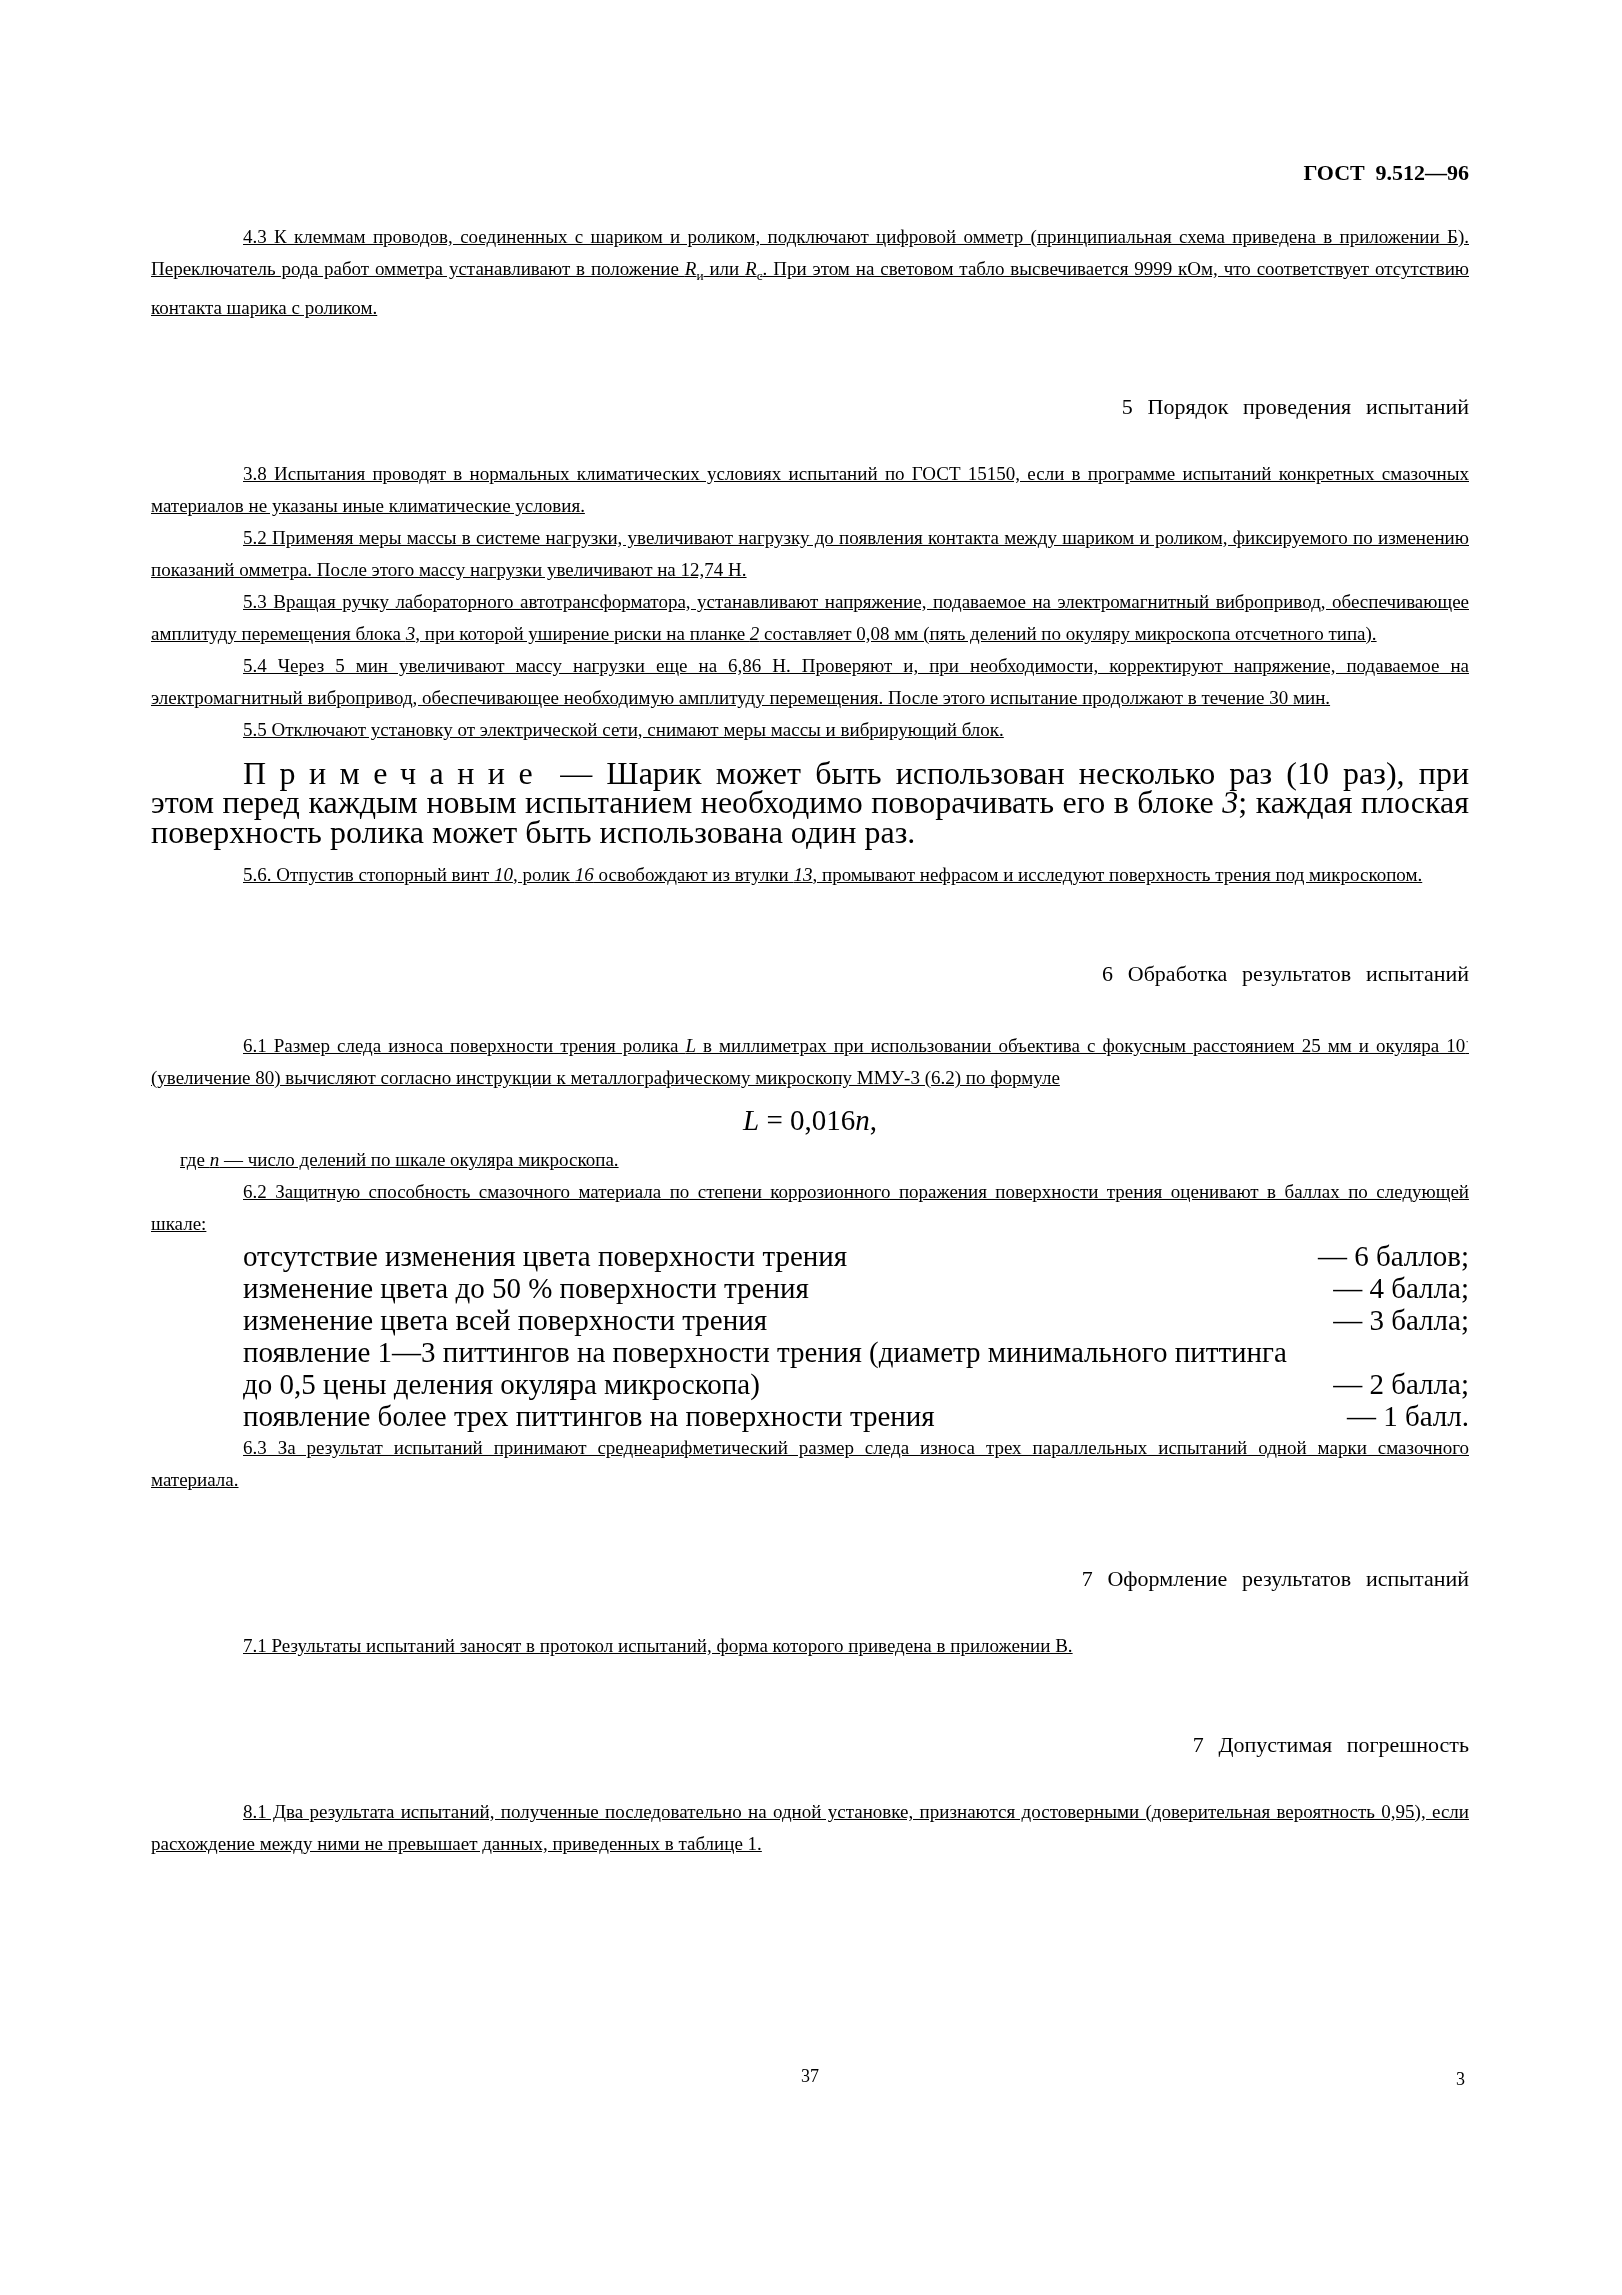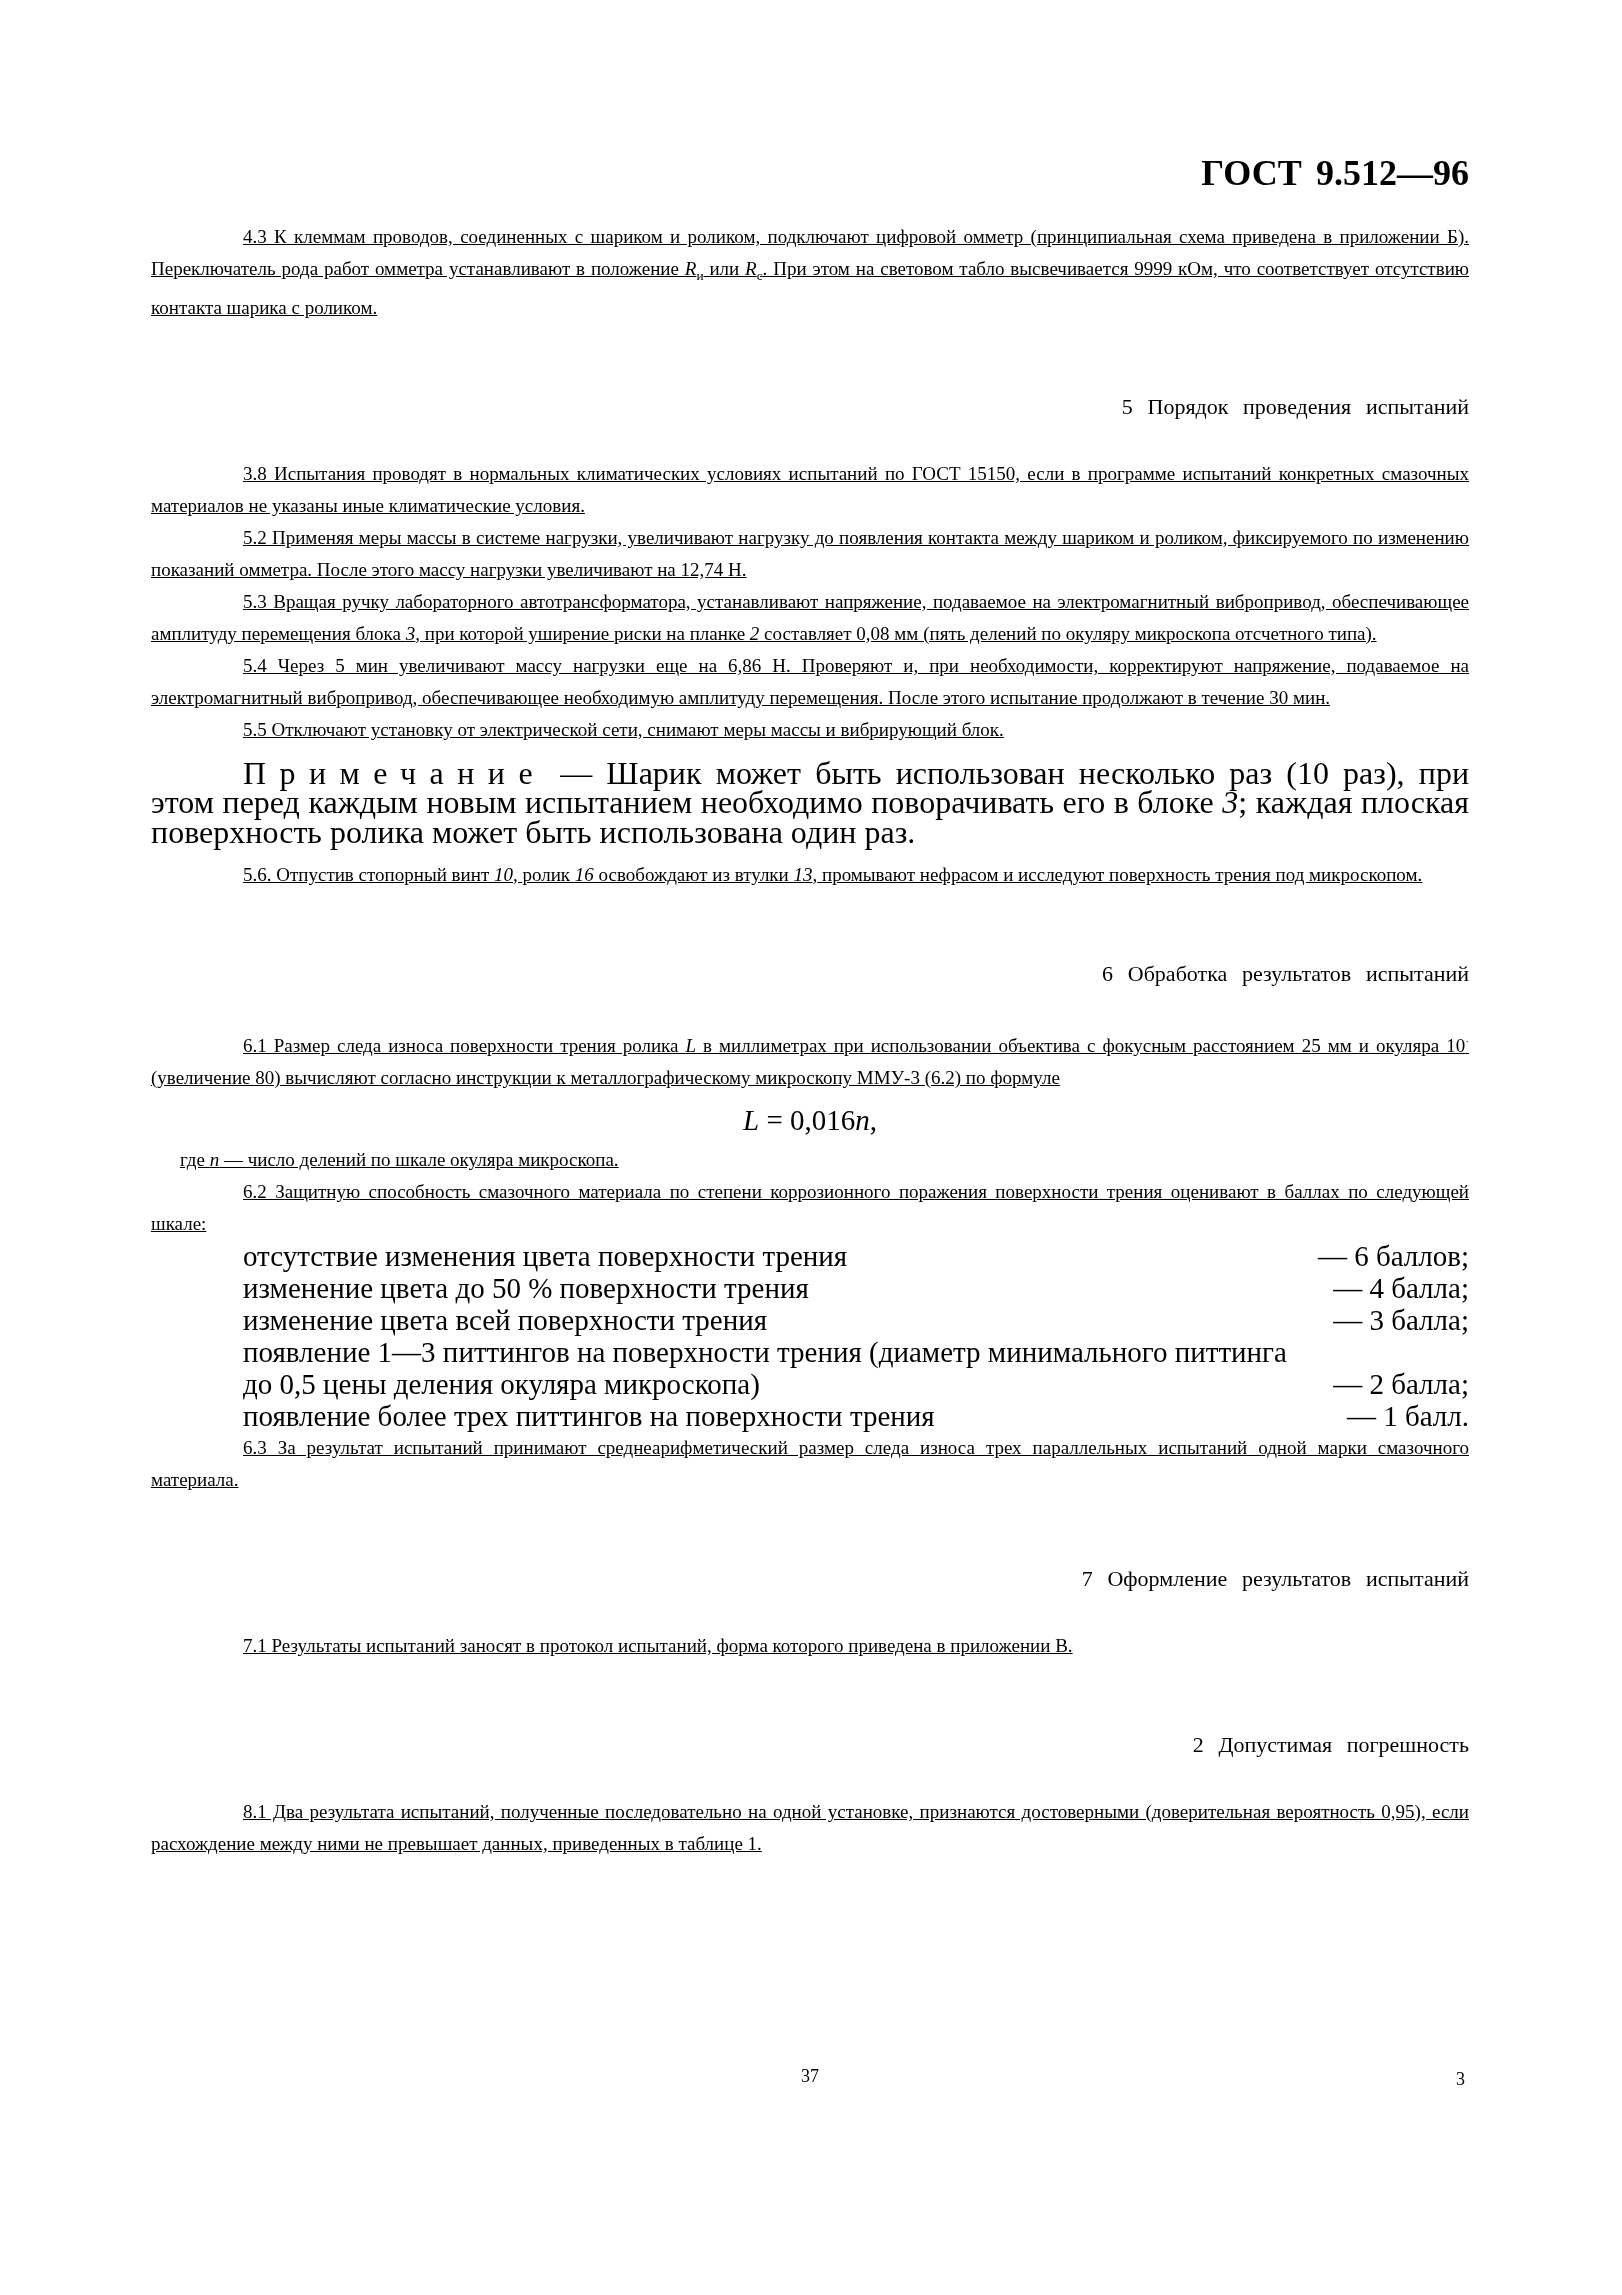--- a/index.html
+++ b/index.html
@@ -9,21 +9,21 @@
     background:#ffffff;
     color:#000000;
     font-family:"Liberation Serif", serif;
     box-sizing:border-box;
     padding:156px 153px 0 151px;
     overflow:hidden;
   }
   .doc-header {
     text-align:right;
     font-weight:bold;
-    font-size:36px;
+    font-size:22px;
     line-height:34px;
     word-spacing:5.2px;
   }
   .body-p {
     margin:0;
     font-size:19px;
     line-height:32px;
     text-align:justify;
     text-indent:92px;
     text-decoration:underline;
@@ -124,21 +124,21 @@
   <div class="scale-row">
     <span class="scale-label">появление более трех питтингов на поверхности трения</span>
     <span class="scale-score">— 1 балл.</span>
   </div>
 
   <p class="body-p">6.3 За результат испытаний принимают среднеарифметический размер следа износа трех параллельных испытаний одной марки смазочного материала.</p>
 
   <h2 class="sect">7 Оформление результатов испытаний</h2>
   <p class="body-p">7.1 Результаты испытаний заносят в протокол испытаний, форма которого приведена в приложении В.</p>
 
-  <h2 class="sect">2 Допустимая погрешность</h2>
+  <h2 class="sect">7 Допустимая погрешность</h2>
   <p class="body-p">8.1 Два результата испытаний, полученные последовательно на одной установке, признаются достоверными (доверительная вероятность 0,95), если расхождение между ними не превышает данных, приведенных в таблице 1.</p>
 
   <div class="doc-footer">
     <span class="footer-center">37</span>
     <span class="footer-right">3</span>
   </div>
 
 </div>
 
 

